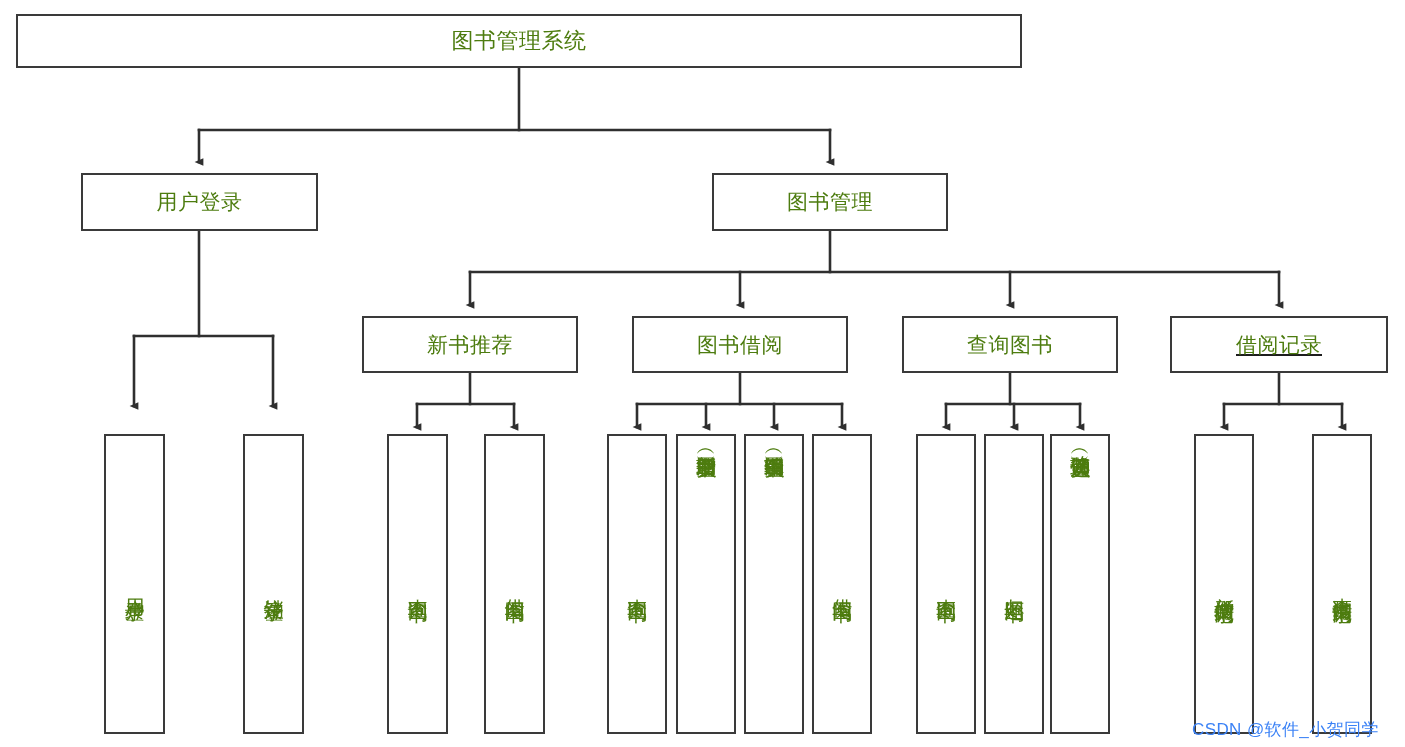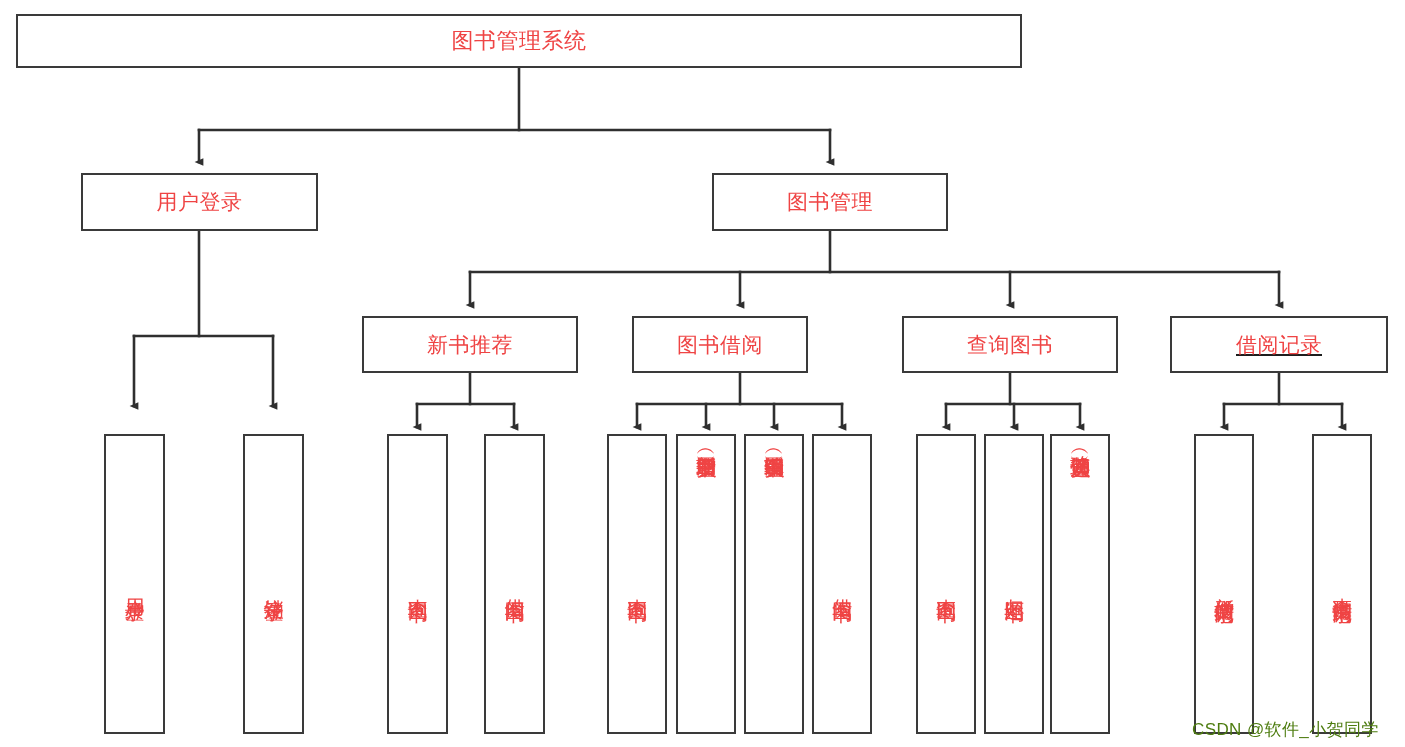--- a/index.html
+++ b/index.html
@@ -33,21 +33,21 @@
     display: flex;
     align-items: center;
     justify-content: center;
     z-index: 3;
   }
   .node .label {
     font-size: 21px;
     line-height: 1.12;
     letter-spacing: 0.5px;
     white-space: nowrap;
-    color: #ef4444;
+    color: #4d7c0f;
   }
   .node.root .label { font-size: 22px; }
   .node.vertical {
     align-items: center;
     justify-content: center;
     padding-top: 4px;
   }
   .node.vertical .label {
     writing-mode: vertical-rl;
     text-orientation: upright;
@@ -59,21 +59,21 @@
   }
   .node.vertical.tall .label {
     letter-spacing: 0.5px;
   }
   .node.vertical.toptext {
     align-items: flex-start;
   }
   .watermark {
     position: absolute;
     font-size: 17px;
-    color: #4d7c0f;
+    color: #3b82f6;
     white-space: nowrap;
     z-index: 5;
     letter-spacing: 0.4px;
   }
 </style>
 </head>
 <body>
 
 <div id="canvas">
 
@@ -135,21 +135,21 @@
   <div class="node" style="left:81px; top:173px; width:237px; height:58px;">
     <span class="label">用户登录</span>
   </div>
   <div class="node" style="left:712px; top:173px; width:236px; height:58px;">
     <span class="label">图书管理</span>
   </div>
 
   <div class="node" style="left:362px; top:316px; width:216px; height:57px;">
     <span class="label">新书推荐</span>
   </div>
-  <div class="node" style="left:632px; top:316px; width:176px; height:57px;">
+  <div class="node" style="left:632px; top:316px; width:216px; height:57px;">
     <span class="label">图书借阅</span>
   </div>
   <div class="node" style="left:902px; top:316px; width:216px; height:57px;">
     <span class="label">查询图书</span>
   </div>
   <div class="node" style="left:1170px; top:316px; width:218px; height:57px;text-decoration:underline;">
     <span class="label">借阅记录</span>
   </div>
 
   <div class="node vertical" style="left:104px; top:434px; width:61px; height:300px;">

